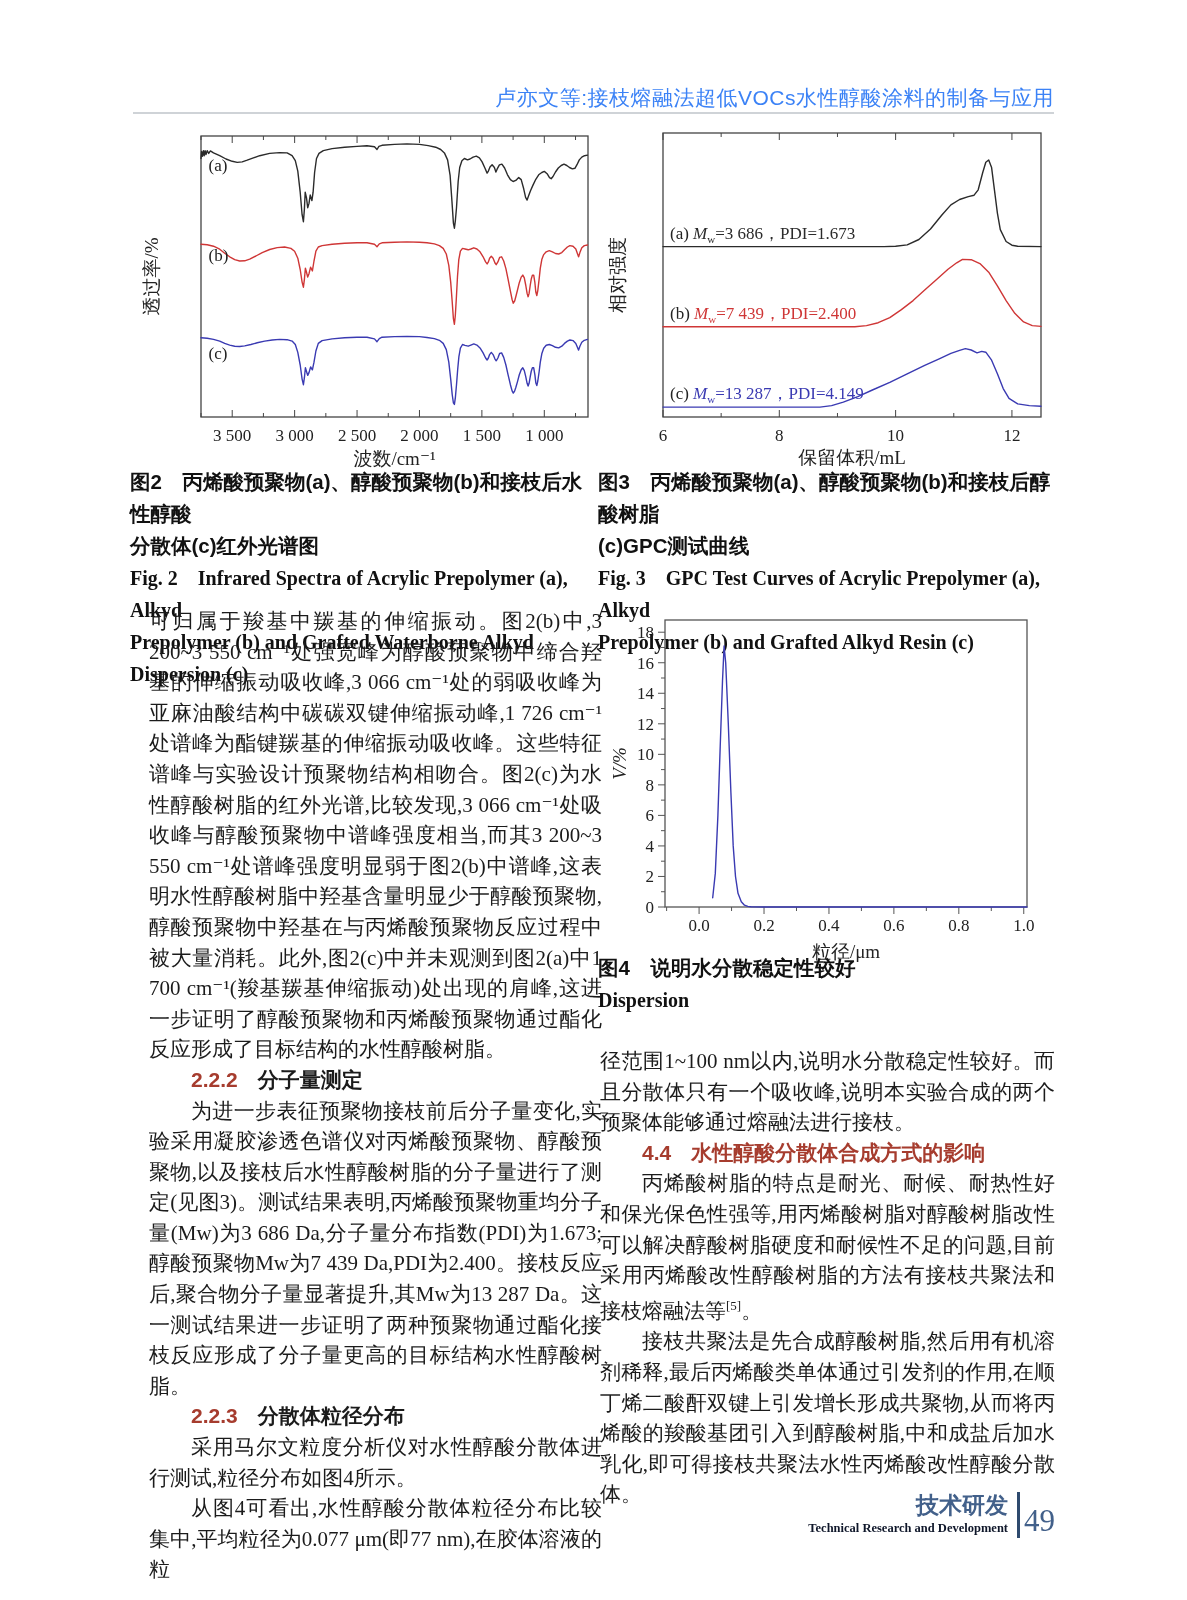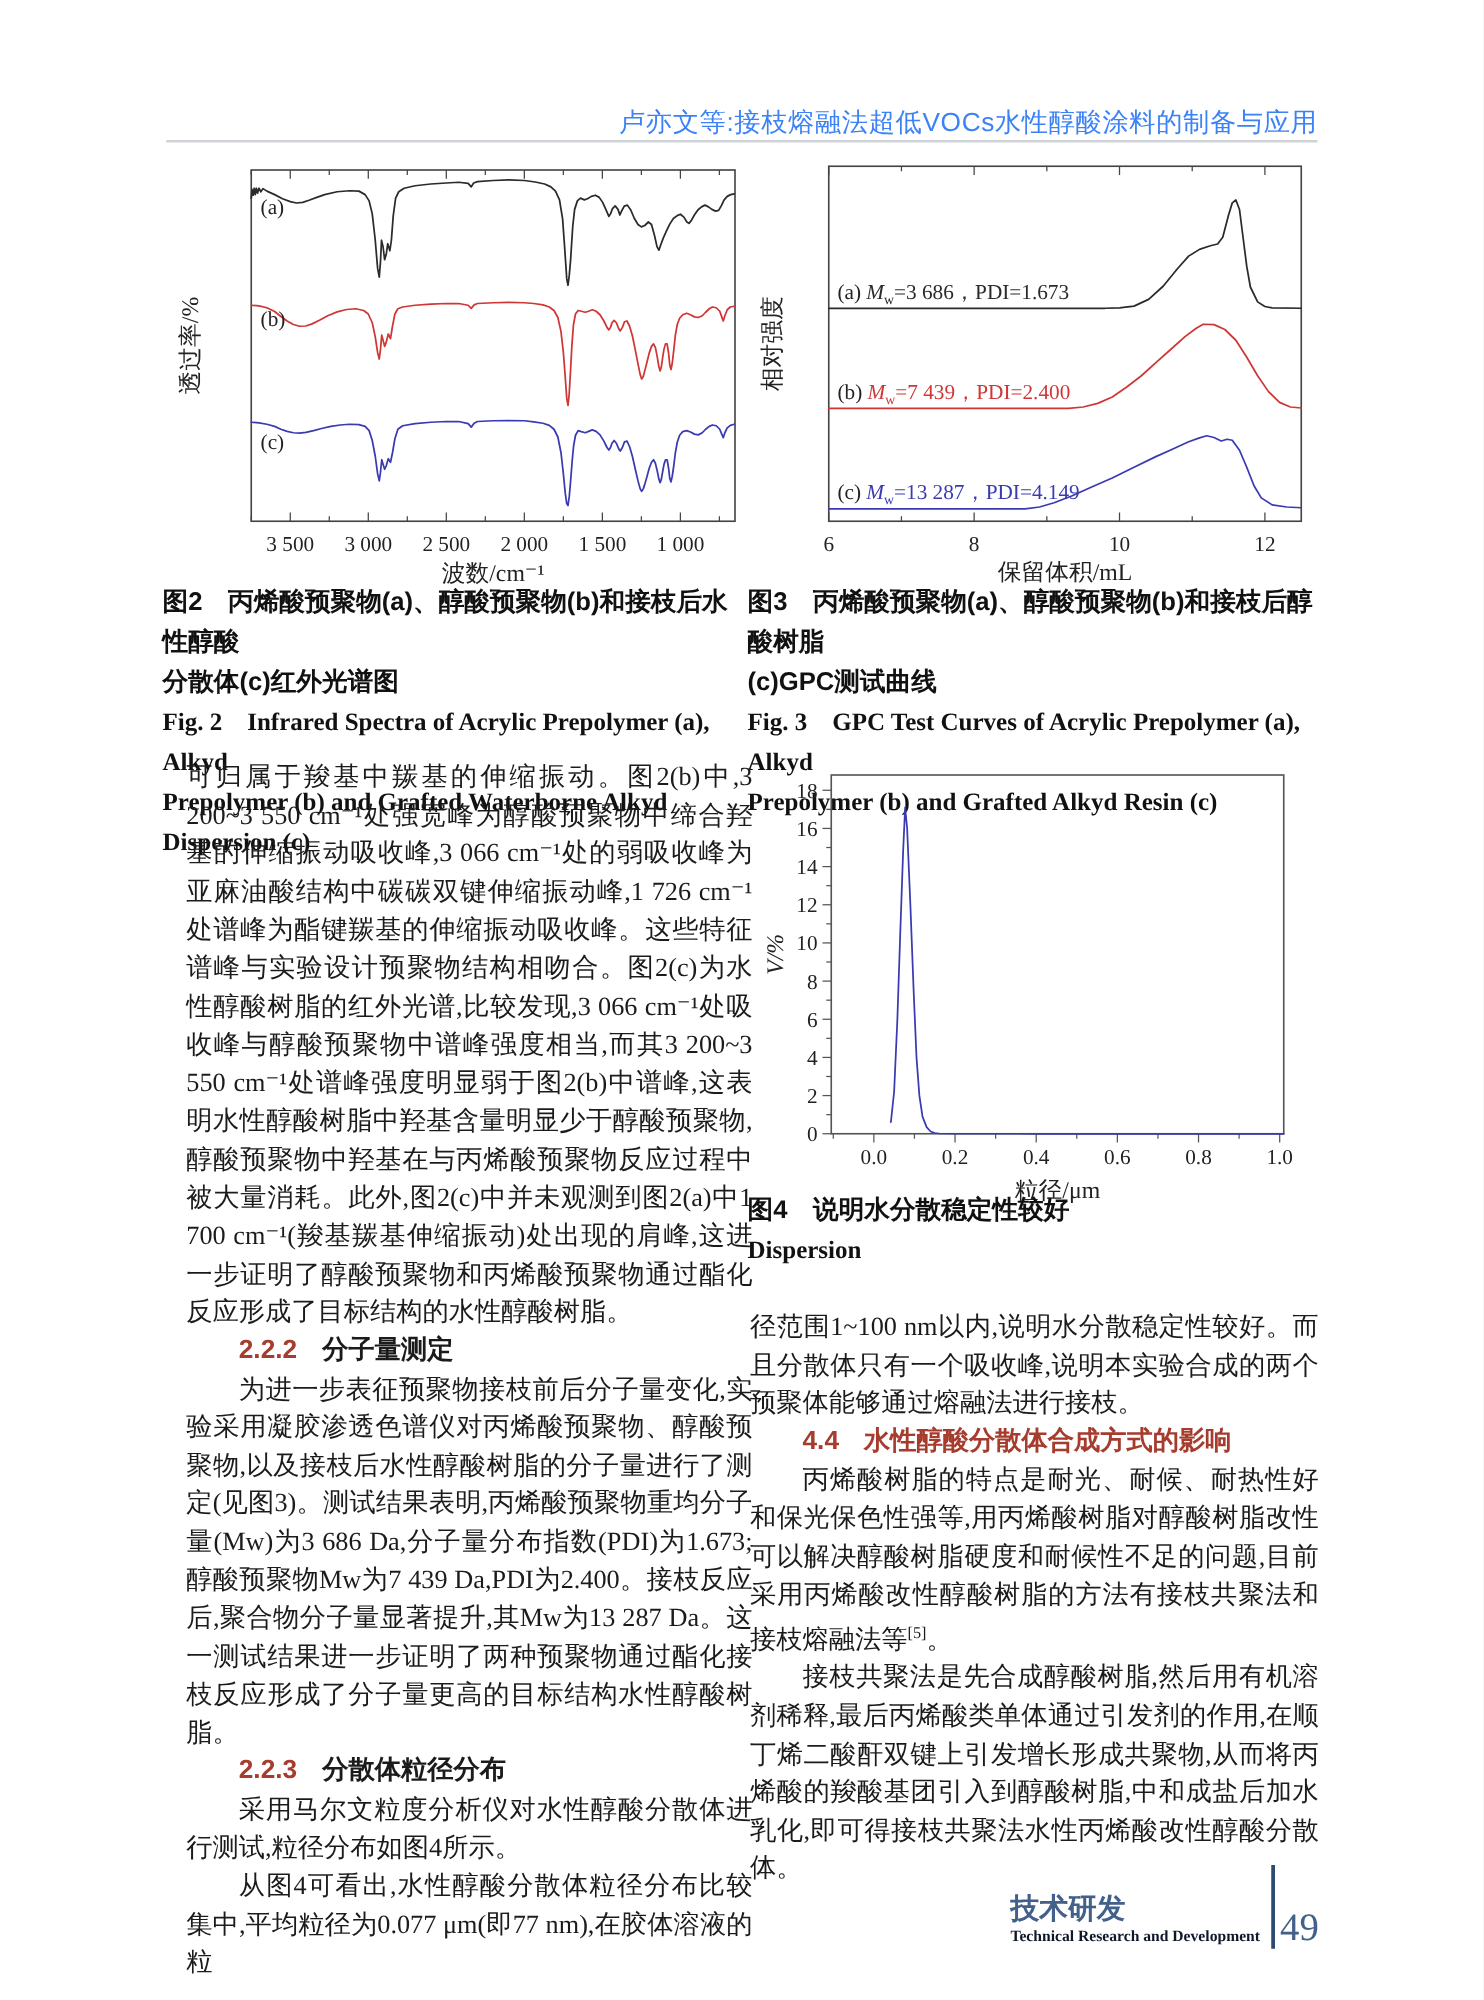--- a/index.html
+++ b/index.html
@@ -12,21 +12,21 @@
   .col p{margin:0;text-indent:2em;}
   .col p.noindent{text-indent:0;}
   .subhead{font-family:"Liberation Sans","DejaVu Sans",sans-serif;font-weight:bold;font-size:21px;line-height:30.6px;text-indent:0;margin:0;}
   .subhead .num{color:#a63c2e;margin-right:20px;}
   .subhead.allred, .subhead.allred .num{color:#a63c2e;}
   .cap{text-align:left;}
   .cap .cn{font-family:"Liberation Sans","DejaVu Sans",sans-serif;font-weight:bold;font-size:20.5px;line-height:32px;color:#111;}
   .cap .en{font-weight:bold;font-size:20px;line-height:32px;color:#111;}
   sup{font-size:13px;}
   .footer{display:flex;align-items:stretch;}
-  .footer-text{text-align:left;padding-right:9px;margin-top:21px;}
+  .footer-text{text-align:right;padding-right:9px;}
   .footer-cn{font-family:"Liberation Sans","DejaVu Sans",sans-serif;font-weight:bold;font-size:23px;color:#42608a;line-height:26px;}
   .footer-en{font-size:12.5px;font-weight:bold;color:#0f172a;line-height:20px;}
   .footer-bar{width:3px;background:#2e4a6e;}
   .footer-num{font-size:31px;color:#42608a;padding-left:4px;align-self:flex-end;line-height:34px;}
   svg text{fill:#222;}
 </style>
 </head>
 <body>
 
 <div class="page">

